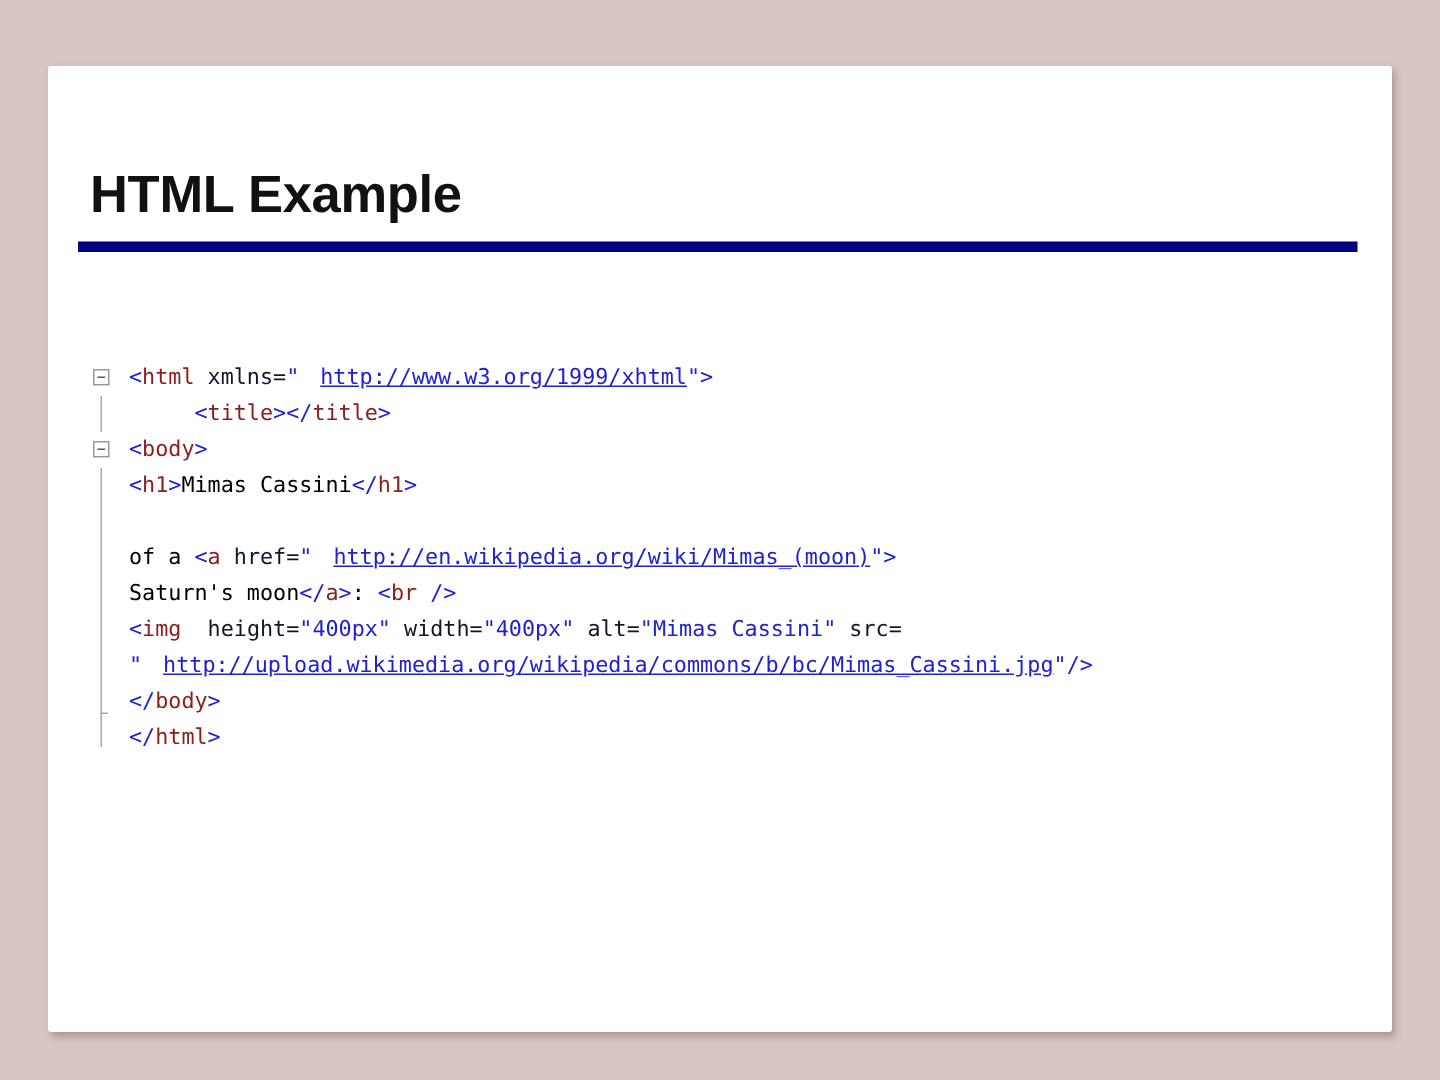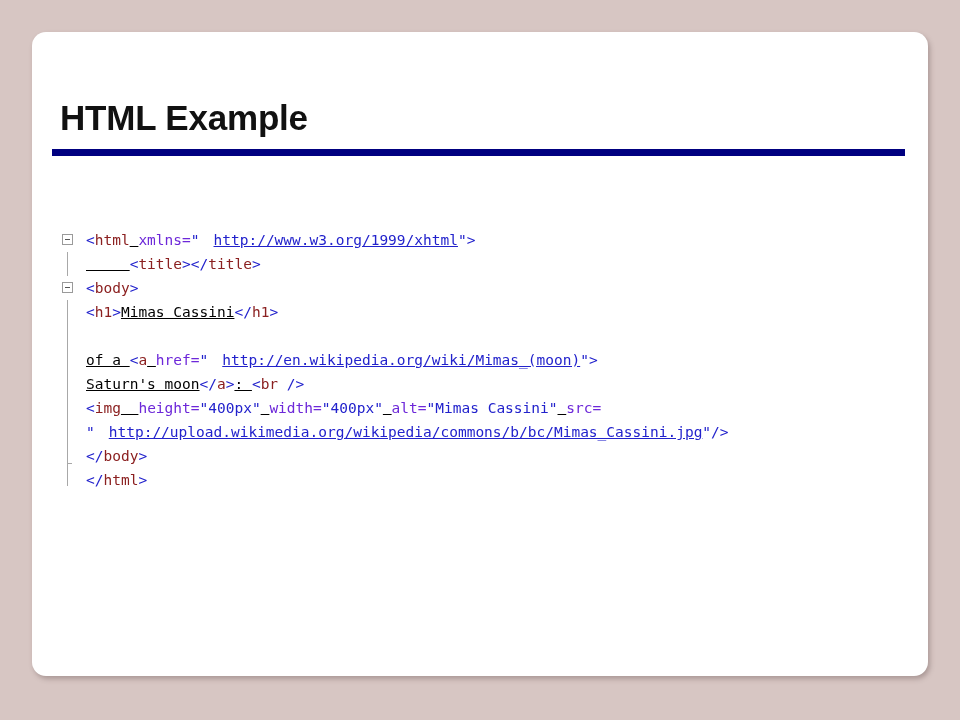--- a/index.html
+++ b/index.html
@@ -10,25 +10,25 @@
     width: 960px;
     height: 720px;
     background: #d7c6c3;
     font-family: "Liberation Sans", sans-serif;
     overflow: hidden;
   }
 
   .slide-card {
     position: absolute;
     left: 32px;
-    top: 32px;
+    top: 44px;
     width: 896px;
     height: 644px;
     background: #ffffff;
-    border-radius: 14px;
+    border-radius: 2px;
     box-shadow: 2px 3px 5px rgba(90, 70, 70, 0.35);
     box-sizing: border-box;
     overflow: hidden;
   }
 
   .slide-title {
     position: absolute;
     left: 28px;
     top: 66px;
     font-size: 35px;
@@ -103,28 +103,28 @@
     width: 5px;
     height: 1px;
     background: #a8a8a8;
   }
   .guide.half {
     height: 18px;
   }
 
   .br { color: #2222cc; }          
   .tag { color: #8b2020; }         
-  .attr { color: #6d28d9; }        
+  .attr { color: #0f172a; }        
   .val { color: #2222cc; }         
   .lnk {
     color: #2222cc;
     text-decoration: underline;
     padding-left: 14px;
   }
-  .txt { color: #000000; text-decoration: underline; }         
+  .txt { color: #000000; }         
 </style>
 </head>
 <body>
 
 <div class="slide-card">
 
   <div class="slide-title">HTML Example</div>
 
   <div class="title-rule"></div>
 

